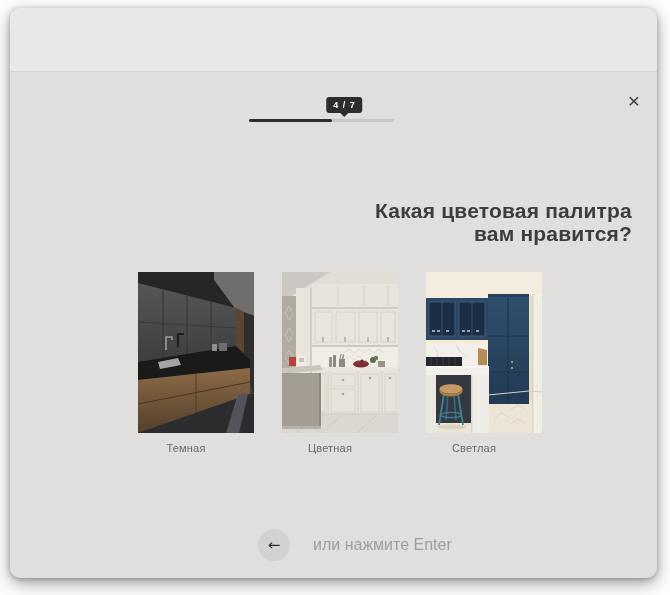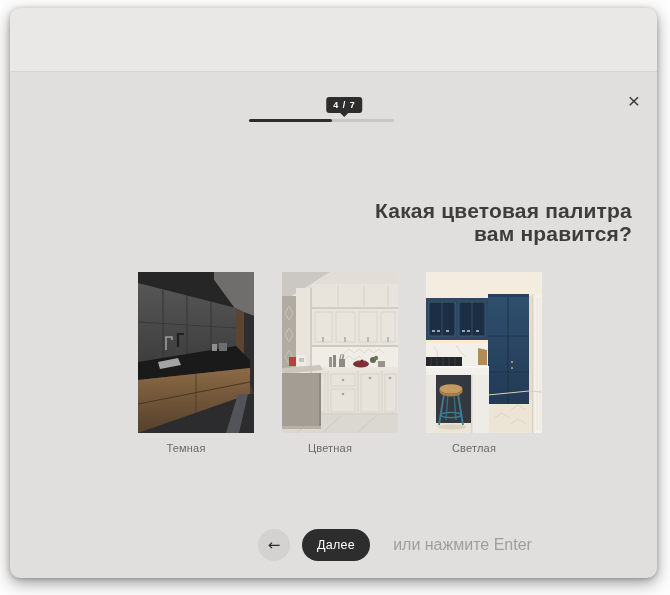--- a/index.html
+++ b/index.html
@@ -255,18 +255,17 @@
         </div>
         <div class="caption">Светлая</div>
       </div>
 
     </div>
 
     <div class="footer">
       <button class="back-btn">
         <span>←</span>
       </button>
-      <button class="next-btn">Далее</button>
       <span class="enter-hint">или нажмите Enter</span>
     </div>
 
   </div>
 </div>
 
 </body></html>

